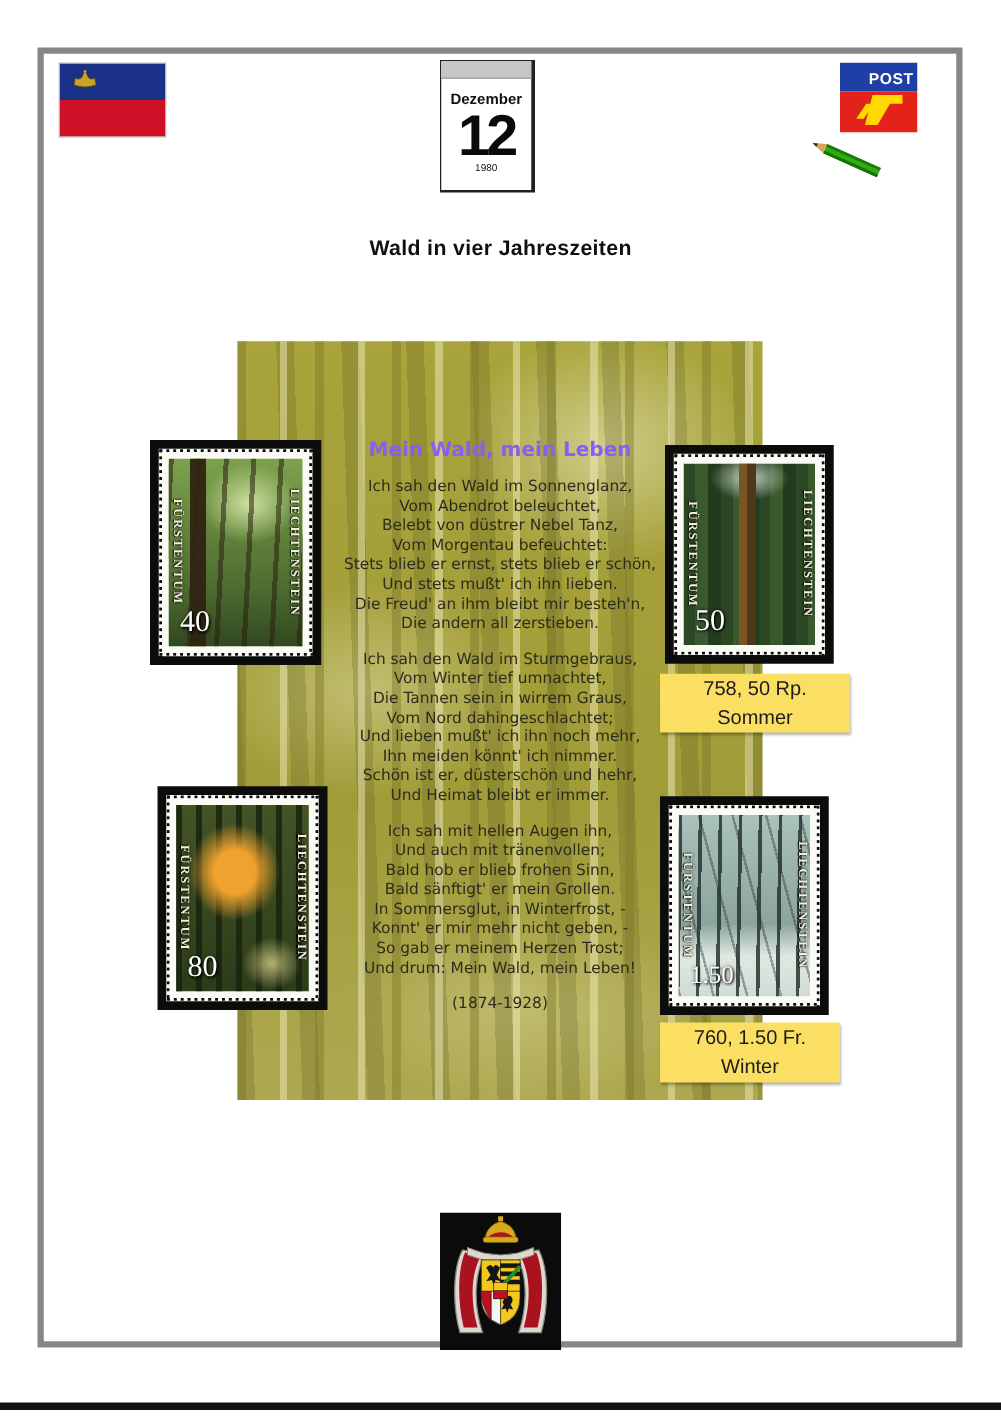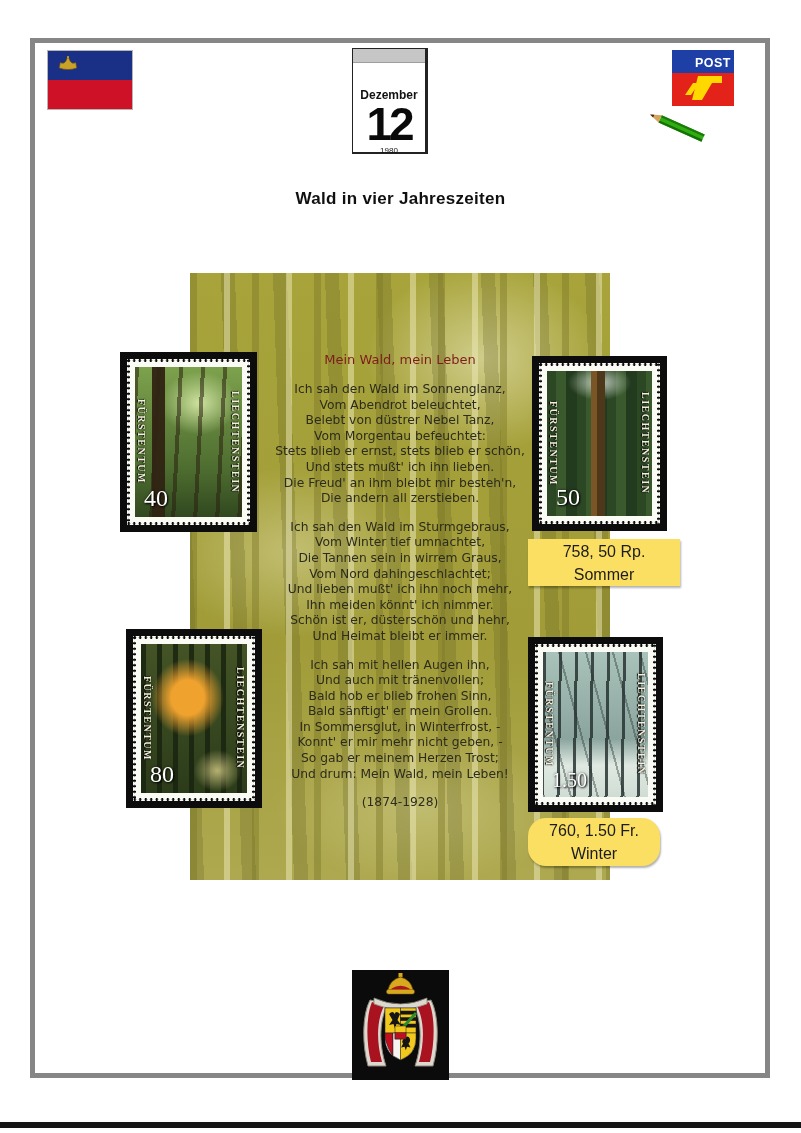--- a/index.html
+++ b/index.html
@@ -10,21 +10,21 @@
   
   .flag{position:absolute;left:47px;top:50px;width:84px;height:58px;border:1px solid #b5b5b5;}
   .flag-blue{position:relative;height:50%;background:#1a3086;}
   .flag-red{height:50%;background:#ce1126;}
   .flag-crown{position:absolute;left:9px;top:4px;width:22px;height:17px;}
 
   
   .calendar{position:absolute;left:352px;top:48px;width:76px;height:106px;background:#fff;
             border:solid #222;border-width:1px 3px 2px 1px;text-align:center;box-sizing:border-box;}
   .cal-binding{height:13px;background:#c6c6c6;border-bottom:1px solid #9e9e9e;}
-  .cal-month{font-size:12px;font-weight:bold;color:#111;margin-top:25px;}
+  .cal-month{font-size:12px;font-weight:bold;color:#111;margin-top:9px;}
   .cal-day{font-size:46px;font-weight:bold;color:#0a0a0a;line-height:42px;letter-spacing:-3px;margin-top:1px;}
   .cal-year{font-size:8px;color:#111;margin-top:1px;}
 
   
   .post-logo{position:absolute;left:672px;top:50px;width:62px;height:56px;}
   .pencil{position:absolute;left:645px;top:104px;width:66px;height:48px;}
 
   
   .page-title{position:absolute;left:0;top:189px;width:801px;text-align:center;
               font-size:17px;font-weight:bold;color:#101010;letter-spacing:.3px;}
@@ -35,21 +35,21 @@
       repeating-linear-gradient(90deg, rgba(125,120,40,.45) 0 7px, rgba(0,0,0,0) 7px 34px, rgba(238,234,185,.5) 34px 40px, rgba(0,0,0,0) 40px 62px),
       repeating-linear-gradient(88deg, rgba(92,90,32,.25) 0 14px, rgba(0,0,0,0) 14px 52px),
       radial-gradient(ellipse 40% 22% at 70% 14%, rgba(242,240,205,.55), rgba(0,0,0,0) 70%),
       radial-gradient(ellipse 45% 20% at 25% 46%, rgba(240,238,198,.4), rgba(0,0,0,0) 70%),
       radial-gradient(ellipse 50% 18% at 55% 88%, rgba(225,222,170,.4), rgba(0,0,0,0) 70%),
       linear-gradient(#a8a43b,#a19c38 60%,#aea950);}
 
   
   .poem{position:absolute;left:190px;top:273px;width:420px;text-align:center;
         color:#2d2c1d;font-family:"DejaVu Sans",sans-serif;padding-top:78px;box-sizing:border-box;}
-  .poem-title{font-size:13px;line-height:18px;font-weight:normal;color:#7f1d1d;}
+  .poem-title{font-size:16px;line-height:18px;font-weight:bold;color:#8b5cf6;}
   .stanza{margin-top:13px;font-size:12.3px;line-height:15.6px;white-space:pre-line;}
   .poem-author{margin-top:13px;font-size:12.3px;line-height:15.6px;}
 
   
   .stamp{position:absolute;background:#0c0c0c;padding:7px;box-sizing:border-box;}
   .s1{left:120px;top:352px;width:137px;height:180px;}
   .s2{left:532px;top:356px;width:135px;height:175px;}
   .s3{left:126px;top:629px;width:136px;height:179px;}
   .s4{left:528px;top:637px;width:135px;height:175px;}
   .stamp-paper{position:relative;width:100%;height:100%;background:#fbfbf5;}
@@ -88,21 +88,21 @@
       repeating-linear-gradient(75deg, rgba(40,52,50,.4) 0 2px, rgba(0,0,0,0) 2px 26px),
       linear-gradient(#a9c2ba,#8ba59e 60%,#dfe9e2 78%,#cfdcd4);}
 
   
   .label{position:absolute;background:#fbdf62;text-align:center;color:#1c1c1c;
          font-size:16px;line-height:23px;padding-top:1px;box-sizing:border-box;
          box-shadow:1px 2px 2px rgba(0,0,0,.3);}
   .l1{left:120px;top:537px;width:152px;height:47px;}
   .l2{left:528px;top:539px;width:152px;height:47px;}
   .l3{left:124px;top:812px;width:152px;height:48px;}
-  .l4{left:528px;top:818px;width:132px;height:48px;border-radius:18px;}
+  .l4{left:528px;top:818px;width:144px;height:48px;}
 
   
   .arms{position:absolute;left:352px;top:970px;width:97px;height:110px;z-index:5;}
 
   
   .bottom-bar{position:absolute;left:0;top:1122px;width:801px;height:6px;background:#141414;}
 </style>
 </head>
 <body>
 

